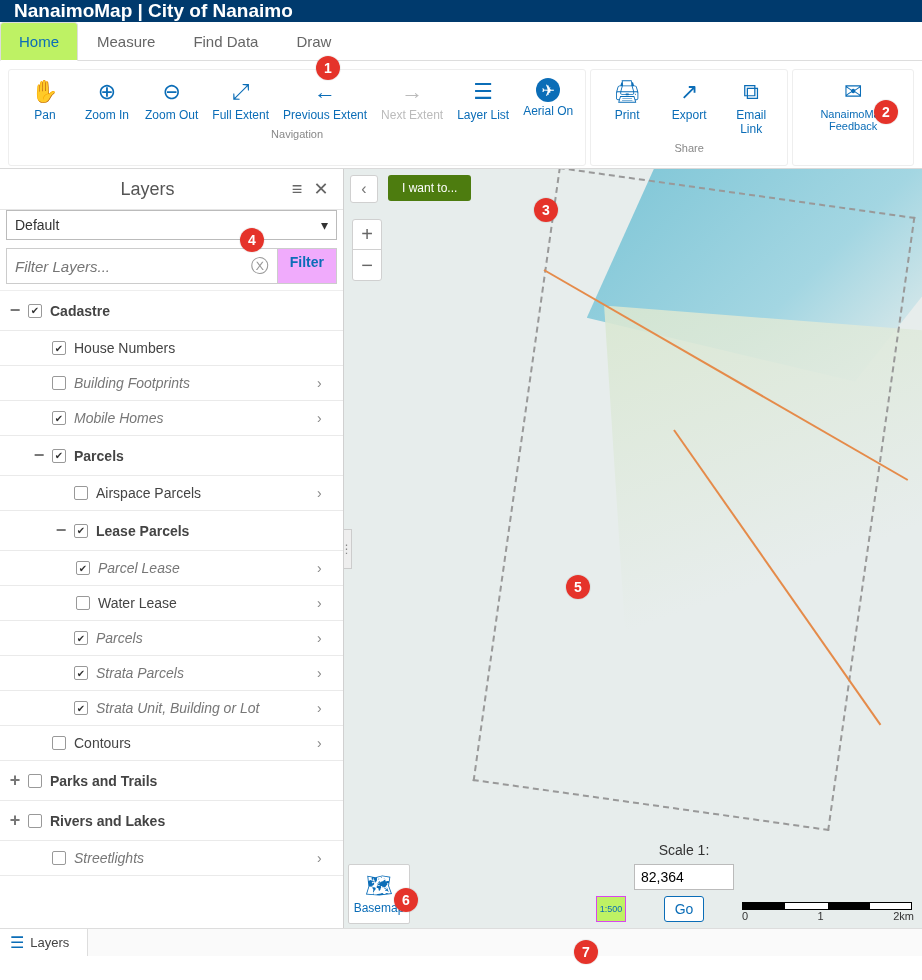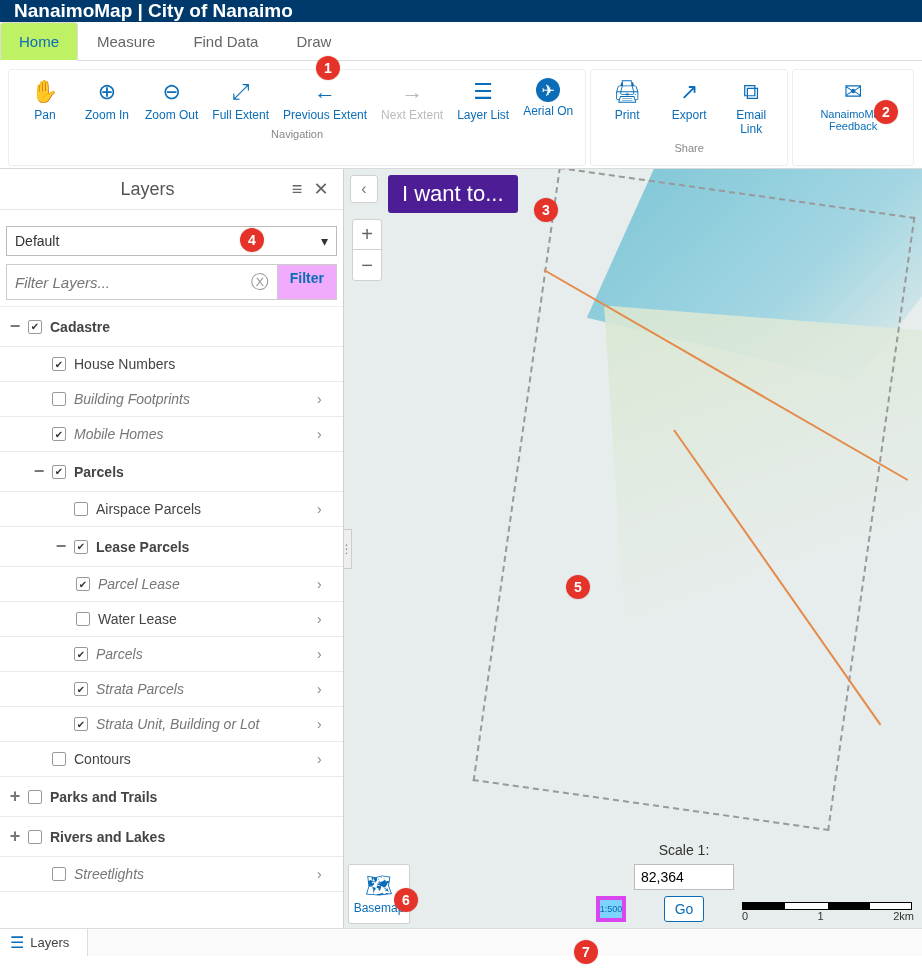--- a/index.html
+++ b/index.html
@@ -110,21 +110,21 @@
     font-size: 18px;
     color: #555;
   }
   .sidebar-header .title { flex: 1; text-align: center; }
   .sidebar-header .icon-btn {
     width: 24px; height: 24px;
     display: flex; align-items: center; justify-content: center;
     cursor: pointer; color: #666; font-size: 18px;
   }
   .theme-select {
-    margin: 16px 6px 4px 6px;
+    margin: 0 6px 4px 6px;
     border: 1px solid #bbb;
     padding: 6px 8px;
     display: flex;
     justify-content: space-between;
     align-items: center;
     cursor: pointer;
     background: #fff;
     position: relative;
   }
   .filter-row {
@@ -218,23 +218,23 @@
 
   .collapse-btn {
     position: absolute; top: 6px; left: 6px;
     width: 28px; height: 28px; background: #fff;
     border: 1px solid #d0d0d0; border-radius: 3px;
     display: flex; align-items: center; justify-content: center;
     color: #777; cursor: pointer; font-size: 16px;
   }
   .iwantto {
     position: absolute; top: 6px; left: 44px;
-    background: #4c1d95; color: #fff;
+    background: #4d7c0f; color: #fff;
     padding: 6px 14px; border-radius: 3px;
-    font-size: 22px; cursor: pointer;
+    font-size: 12px; cursor: pointer;
   }
   .zoom-ctrl {
     position: absolute; top: 50px; left: 8px;
     width: 30px; background: #fff; border: 1px solid #d0d0d0;
     border-radius: 3px;
   }
   .zoom-ctrl div {
     height: 30px; display: flex; align-items: center; justify-content: center;
     font-size: 20px; color: #666; cursor: pointer;
   }
@@ -258,22 +258,22 @@
     gap: 8px;
   }
   .basemap-btn {
     width: 62px; height: 60px; background: #fff;
     border: 1px solid #d0d0d0; border-radius: 2px;
     display: flex; flex-direction: column; align-items: center; justify-content: center;
     font-size: 12px; color: #0b6db7; cursor: pointer;
   }
   .basemap-btn .ico { font-size: 22px; margin-bottom: 2px; }
   .scale-ico {
-    width: 30px; height: 26px; border: 4px solid #d946ef;
-    background: #7dd3fc; display: flex; align-items: center; justify-content: center;
+    width: 30px; height: 26px; border: 1px solid #d946ef;
+    background: #bef264; display: flex; align-items: center; justify-content: center;
     font-size: 9px; color: #0b6db7; cursor: pointer;
     margin-bottom: 2px;
   }
   .scale-input-wrap { display: flex; align-items: center; gap: 6px; margin-bottom: 2px; flex-direction: column; }
   .scale-input-wrap input {
     width: 100px; padding: 4px 6px; border: 1px solid #bbb;
     font-size: 14px; text-align: left;
   }
   .go-btn {
     padding: 4px 10px; border: 1px solid #0b6db7;

